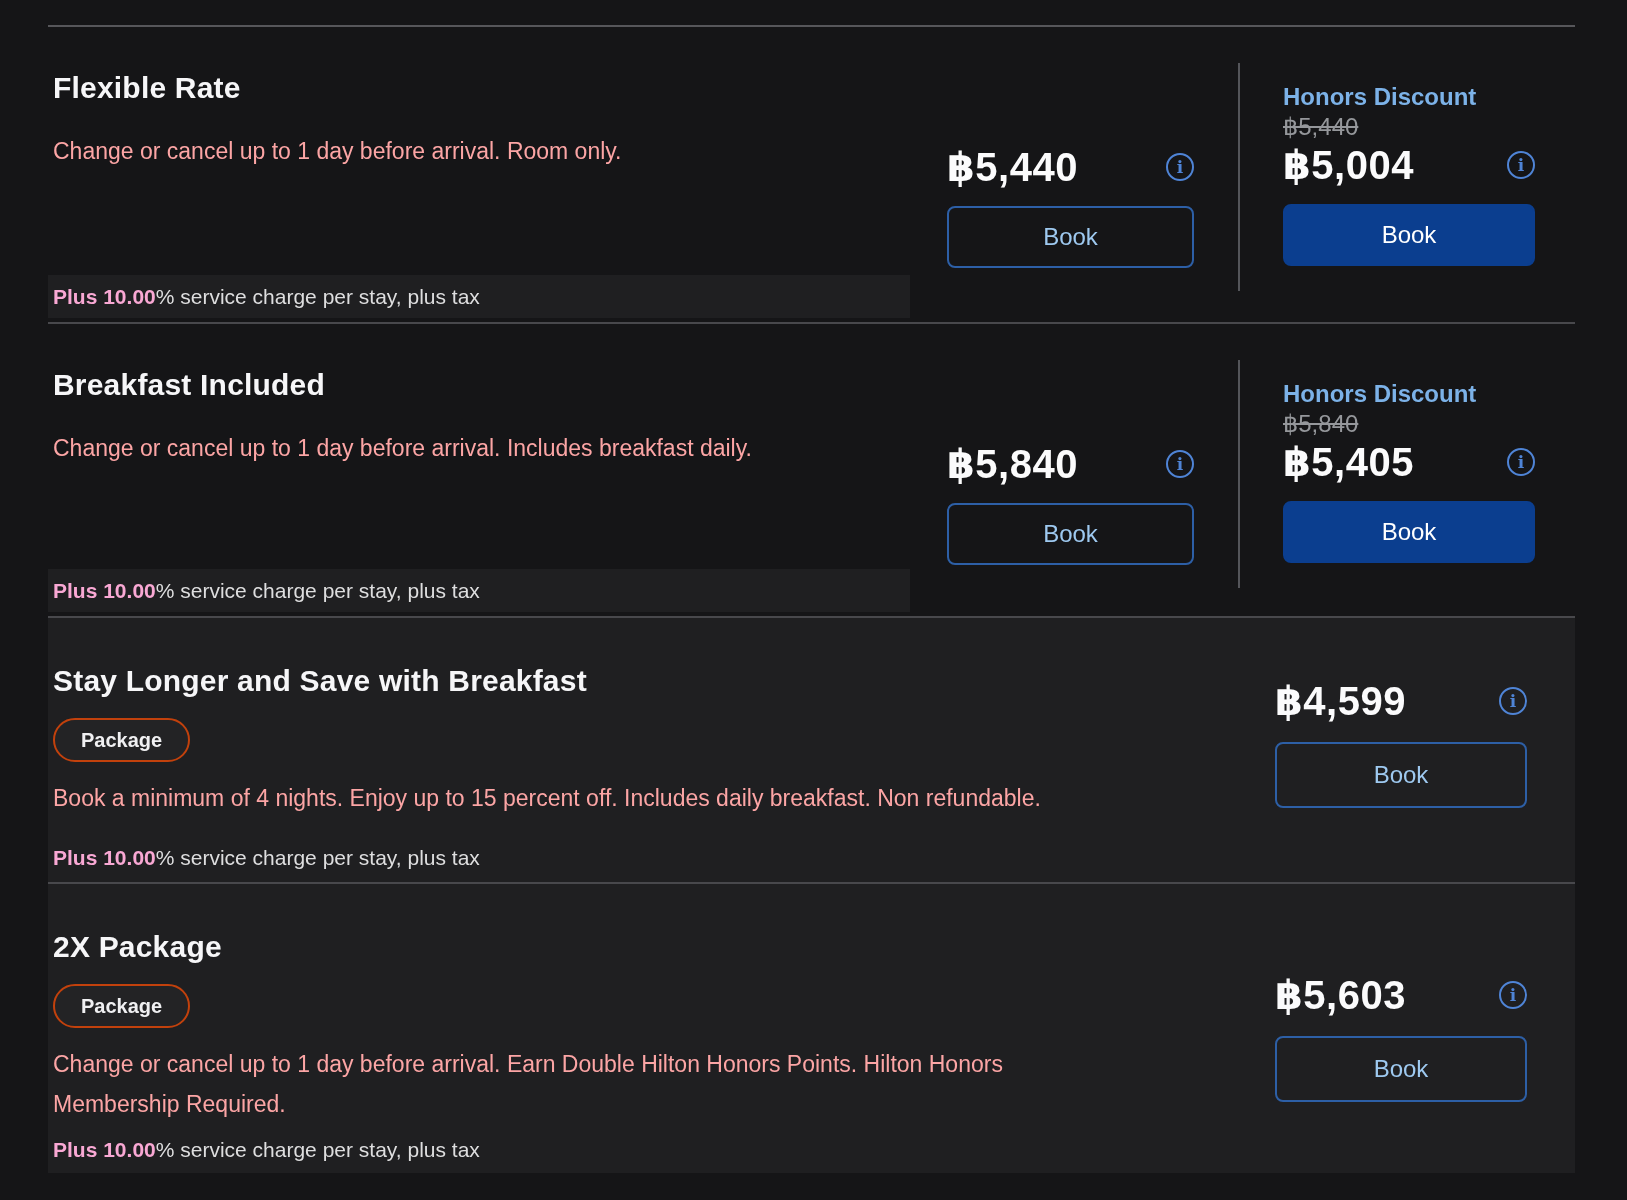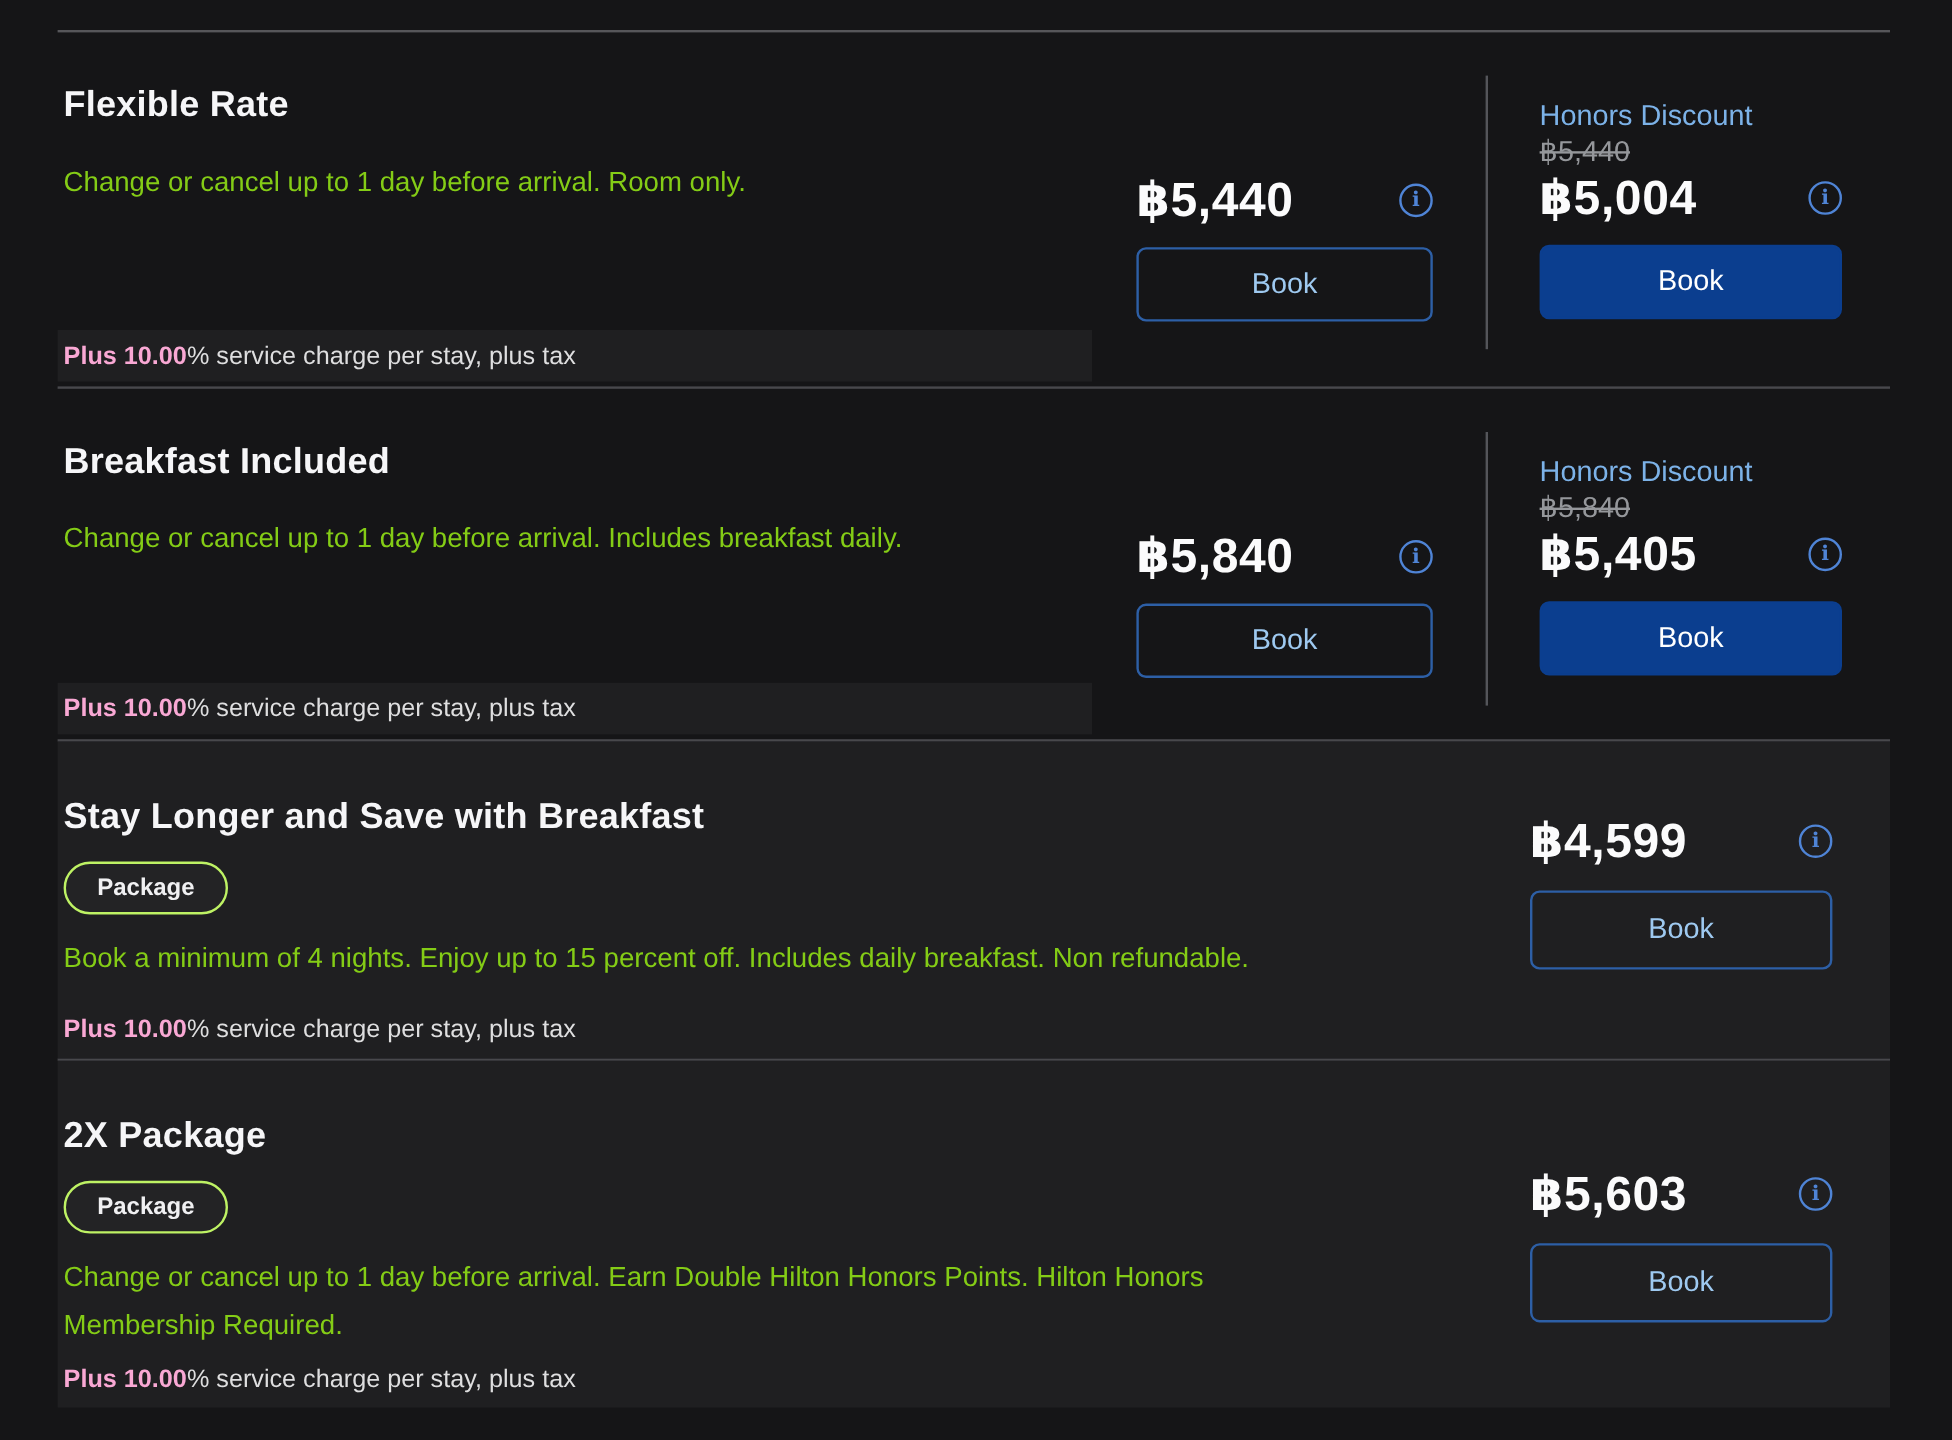--- a/index.html
+++ b/index.html
@@ -35,30 +35,30 @@
     font-weight:600;
     letter-spacing:.2px;
     color:#f6f6f8;
   }
   .rate-desc{
     margin:0;
     padding-top:26px;
     font-size:23px;
     line-height:40px;
     font-weight:400;
-    color:#84cc16;
+    color:#fca5a5;
     max-width:1080px;
   }
   .badge-pill{
     display:inline-flex;
     align-items:center;
     margin-top:20px;
     height:40px;
     padding:0 26px;
-    border:2px solid #bef264;
+    border:2px solid #c2410c;
     border-radius:22px;
     background:rgba(255,255,255,0.02);
     font-size:20px;
     font-weight:600;
     color:#f0f0f2;
   }
   .fee-note{
     font-size:21px;
     color:#dededf;
     font-weight:400;
@@ -87,21 +87,21 @@
     background:#54555a;
     height:228px;
     margin:0 43px 0 44px;
   }
   .price-col{ display:flex; flex-direction:column; }
   .price-col.std{ width:247px; padding-top:81px; }
   .price-col.honors{ width:252px; padding-top:21px; }
 
   .honors-label{
     font-size:24px;
-    font-weight:400;
+    font-weight:700;
     color:#7cb2e8;
     line-height:26px;
   }
   .strike-price{
     font-size:24px;
     color:#95979b;
     text-decoration:line-through;
     line-height:30px;
     margin-top:2px;
   }

